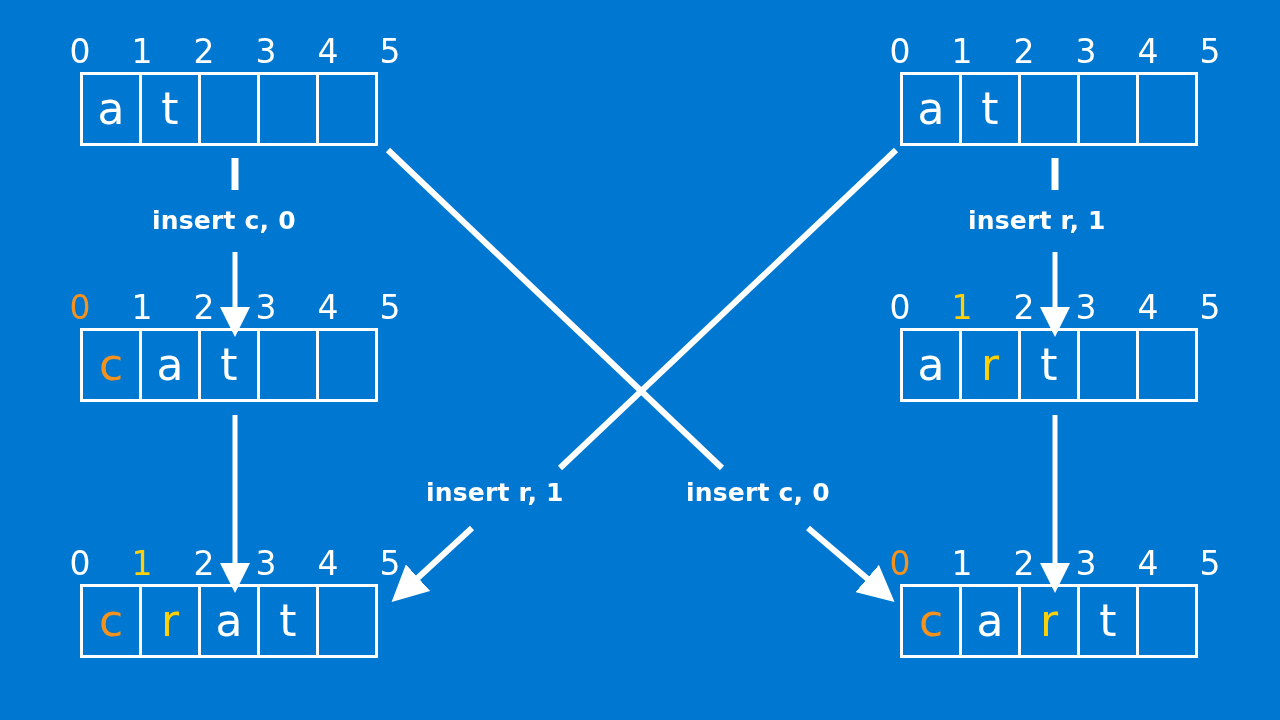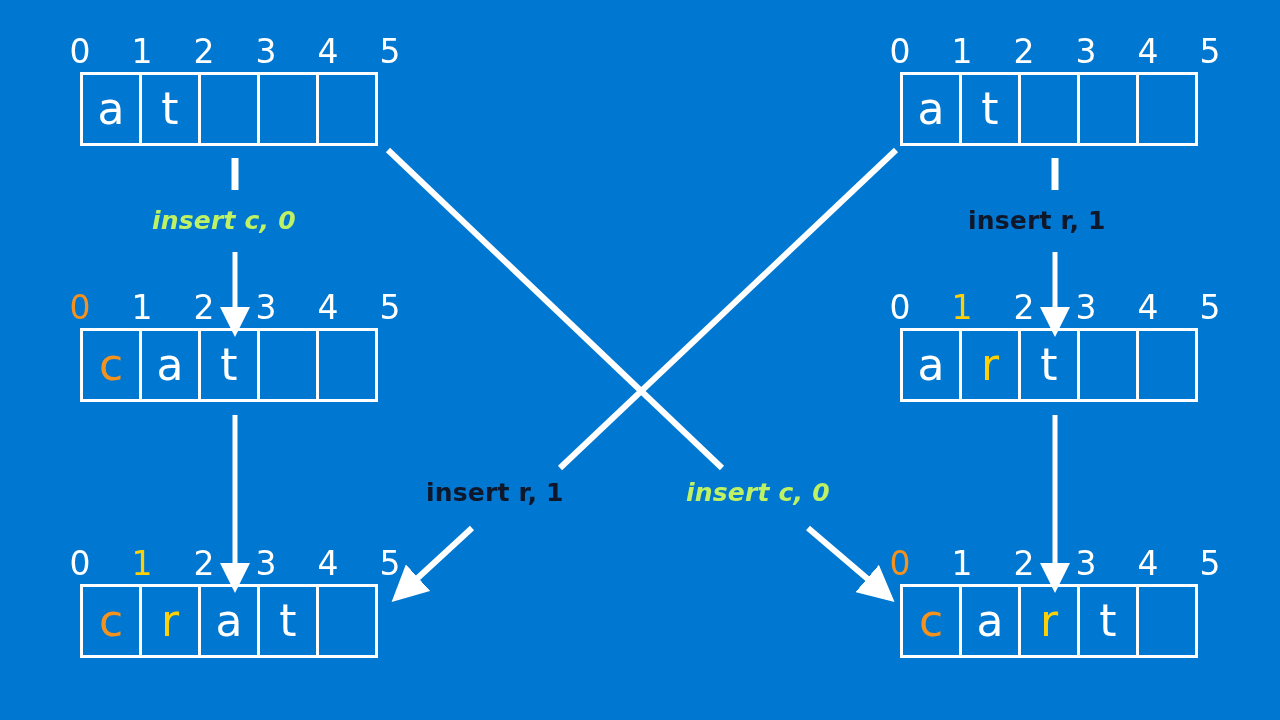--- a/index.html
+++ b/index.html
@@ -68,22 +68,22 @@
   .cell.yellow { color: #fdd008; }
 
   
   .op-label {
     position: absolute;
     font-size: 25px;
     font-weight: bold;
     white-space: nowrap;
     letter-spacing: 0.2px;
   }
-  .op-label.orange { color: #bef264; font-style: italic; }
-  .op-label.yellow { color: #0f172a; }
+  .op-label.orange { color: #ffffff; }
+  .op-label.yellow { color: #ffffff; }
 </style>
 </head>
 <body>
 
 <div id="stage">
 
   <div class="array-widget" id="arr-top-left" style="left:80px; top:32px;">
     <div class="idx-row">
       <span class="idx" style="left:0px;">0</span>
       <span class="idx" style="left:62px;">1</span>

